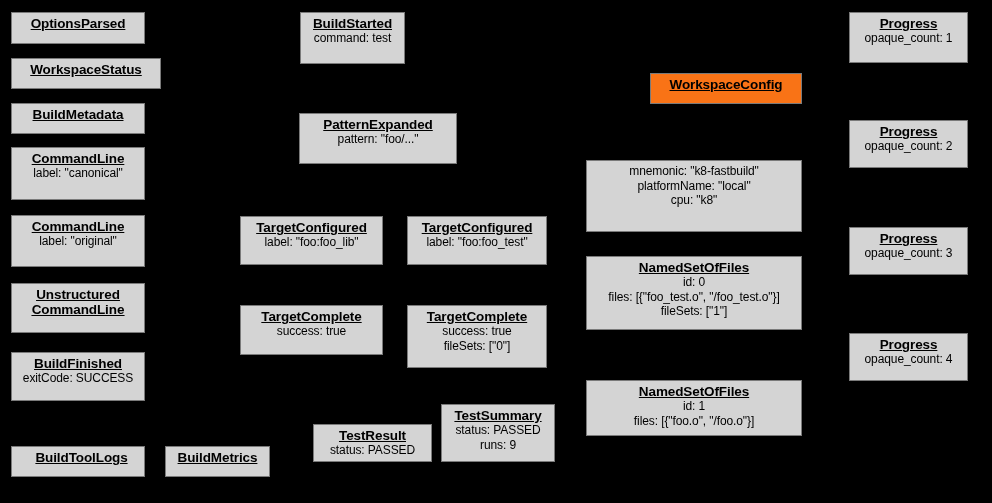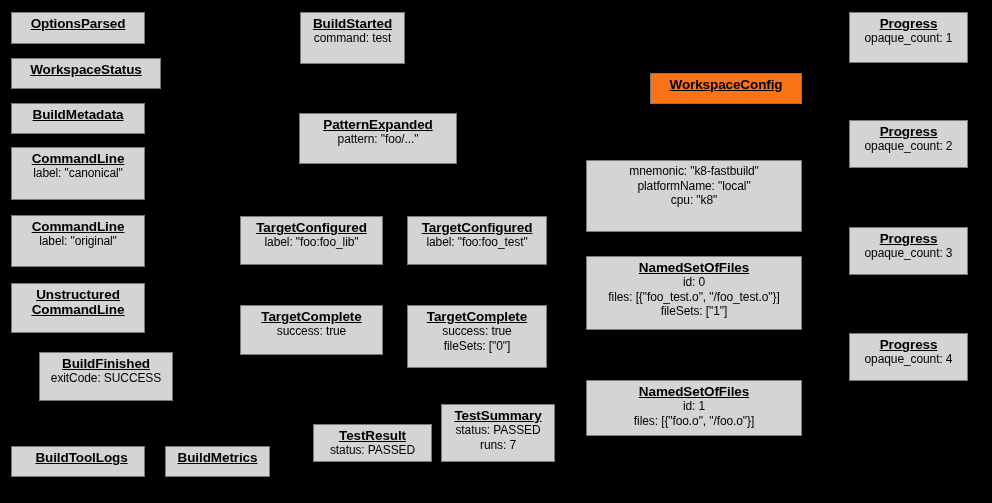--- a/index.html
+++ b/index.html
@@ -126,33 +126,33 @@
     </div>
     <div class="node" style="left: 407px; top: 305px; width: 140px; height: 63px; background: rgb(212, 212, 212); border-color: rgb(122, 122, 122); color: rgb(0, 0, 0);">
       <div class="node-title">TargetComplete</div>
       <div class="node-field">success: true</div>
       <div class="node-field">fileSets: ["0"]</div>
     </div>
     <div class="node" style="left: 849px; top: 333px; width: 119px; height: 48px; background: rgb(212, 212, 212); border-color: rgb(122, 122, 122); color: rgb(0, 0, 0);">
       <div class="node-title">Progress</div>
       <div class="node-field">opaque_count: 4</div>
     </div>
-    <div class="node" style="left: 11px; top: 352px; width: 134px; height: 49px; background: rgb(212, 212, 212); border-color: rgb(122, 122, 122); color: rgb(0, 0, 0); margin-left: 28px;">
+    <div class="node" style="left: 11px; top: 352px; width: 134px; height: 49px; background: rgb(212, 212, 212); border-color: rgb(122, 122, 122); color: rgb(0, 0, 0);">
       <div class="node-title">BuildFinished</div>
       <div class="node-field">exitCode: SUCCESS</div>
     </div>
     <div class="node" style="left: 586px; top: 380px; width: 216px; height: 56px; background: rgb(212, 212, 212); border-color: rgb(122, 122, 122); color: rgb(0, 0, 0);">
       <div class="node-title">NamedSetOfFiles</div>
       <div class="node-field">id: 1</div>
       <div class="node-field">files: [{"foo.o", "/foo.o"}]</div>
     </div>
     <div class="node" style="left: 441px; top: 404px; width: 114px; height: 58px; background: rgb(212, 212, 212); border-color: rgb(122, 122, 122); color: rgb(0, 0, 0);">
       <div class="node-title">TestSummary</div>
       <div class="node-field">status: PASSED</div>
-      <div class="node-field">runs: 7</div>
+      <div class="node-field">runs: 9</div>
     </div>
     <div class="node" style="left: 313px; top: 424px; width: 119px; height: 38px; background: rgb(212, 212, 212); border-color: rgb(122, 122, 122); color: rgb(0, 0, 0);">
       <div class="node-title">TestResult</div>
       <div class="node-field">status: PASSED</div>
     </div>
     <div class="node" style="left: 11px; top: 446px; width: 134px; height: 31px; background: rgb(212, 212, 212); border-color: rgb(122, 122, 122); color: rgb(0, 0, 0); padding-left: 12px;">
       <div class="node-title">BuildToolLogs</div>
     </div>
     <div class="node" style="left: 165px; top: 446px; width: 105px; height: 31px; background: rgb(212, 212, 212); border-color: rgb(122, 122, 122); color: rgb(0, 0, 0);">
       <div class="node-title">BuildMetrics</div>

